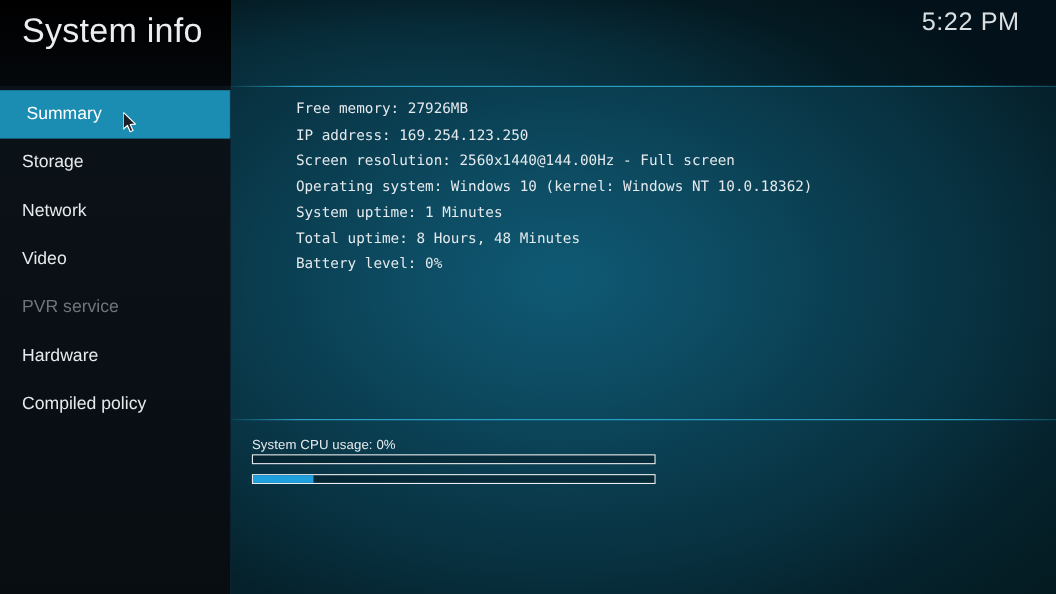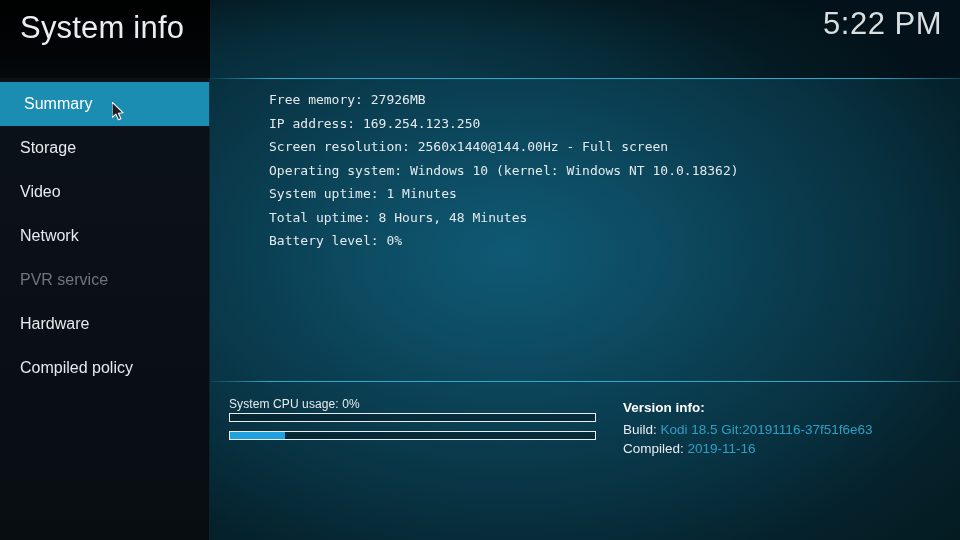--- a/index.html
+++ b/index.html
@@ -71,23 +71,23 @@
     left: 20px;
     top: 10px;
     font-size: 31px;
     font-weight: 400;
     color: #ebeef0;
     letter-spacing: 0.2px;
     white-space: nowrap;
   }
   .clock {
     position: absolute;
-    right: 18px;
+    right: 33px;
     top: 6px;
-    font-size: 31px;
+    font-size: 23px;
     font-weight: 300;
     color: #d9dee1;
     letter-spacing: 0.5px;
     white-space: nowrap;
   }
 
   
   .divider {
     position: absolute;
     left: 210px;
@@ -250,22 +250,22 @@
     <div class="page-title">System info</div>
     <div class="clock">5:22 PM</div>
   </div>
 
   <div class="divider divider-top"></div>
 
   <div class="sidebar">
     <div class="menu" id="menu">
         <div class="menu-item selected"><span>Summary</span></div>
         <div class="menu-item"><span>Storage</span></div>
+        <div class="menu-item"><span>Network</span></div>
         <div class="menu-item"><span>Video</span></div>
-        <div class="menu-item"><span>Network</span></div>
         <div class="menu-item disabled"><span>PVR service</span></div>
         <div class="menu-item"><span>Hardware</span></div>
         <div class="menu-item"><span>Compiled policy</span></div>
       </div>
   </div>
   <div class="sidebar-edge"></div>
 
   <div class="content">
     <div class="info-list" id="info-list"><div class="info-line">Free memory: 27926MB</div><div class="info-line">IP address: 169.254.123.250</div><div class="info-line">Screen resolution: 2560x1440@144.00Hz - Full screen</div><div class="info-line">Operating system: Windows 10 (kernel: Windows NT 10.0.18362)</div><div class="info-line">System uptime: 1 Minutes</div><div class="info-line">Total uptime: 8 Hours, 48 Minutes</div><div class="info-line">Battery level: 0%</div></div>
   </div>
@@ -277,31 +277,20 @@
     <div class="usage-block">
       <div class="usage-label">System CPU usage: 0%</div>
       <div class="progress">
         <div class="fill" id="cpu-fill" style="width: 0%;"></div>
       </div>
       <div class="progress">
         <div class="fill" id="mem-fill" style="width: 15%;"></div>
       </div>
     </div>
 
-    <div class="version-block">
-      <div class="version-title">Version info:</div>
-      <div class="version-row">
-        <span class="lbl">Build: </span>
-        <span class="val">Kodi 18.5 Git:20191116-37f51f6e63</span>
-      </div>
-      <div class="version-row">
-        <span class="lbl">Compiled: </span>
-        <span class="val">2019-11-16</span>
-      </div>
-    </div>
 
   </div>
 
   <div class="cursor">
     <svg width="14" height="20" viewBox="0 0 14 20">
       <polygon points="0,0 0,15.5 3.9,12.1 6.4,17.8 8.9,16.7 6.4,11.2 11.2,10.8" fill="#1b2127" stroke="#ffffff" stroke-width="1.1" stroke-linejoin="round"></polygon>
     </svg>
   </div>
 
 </div>

